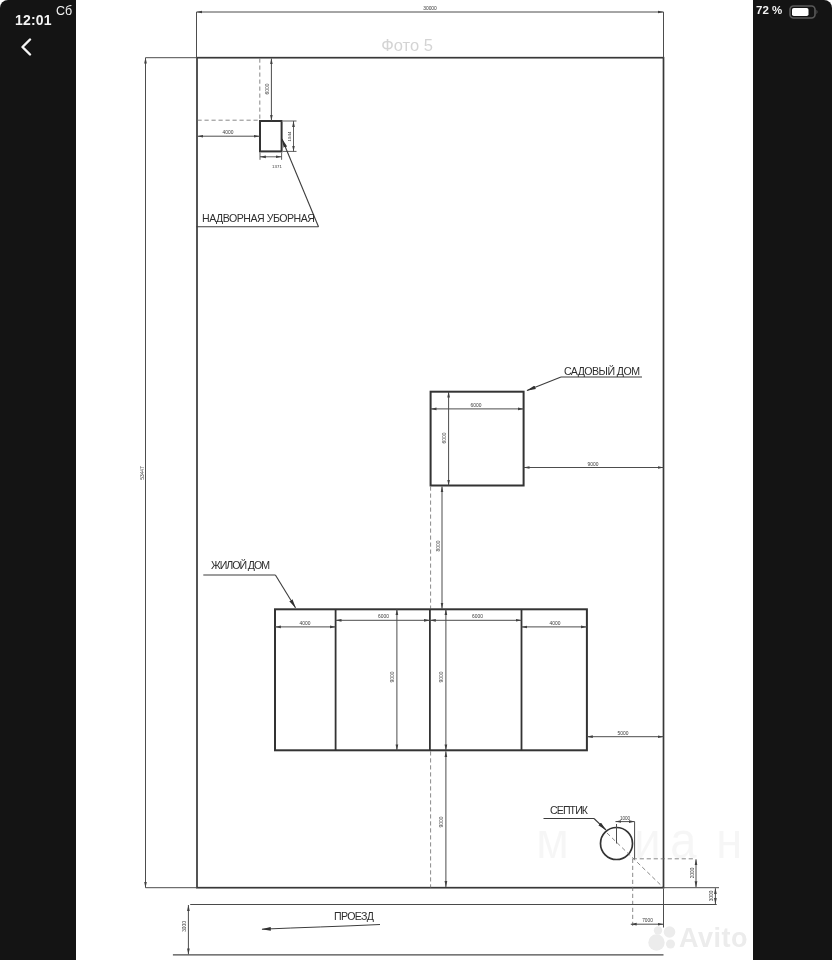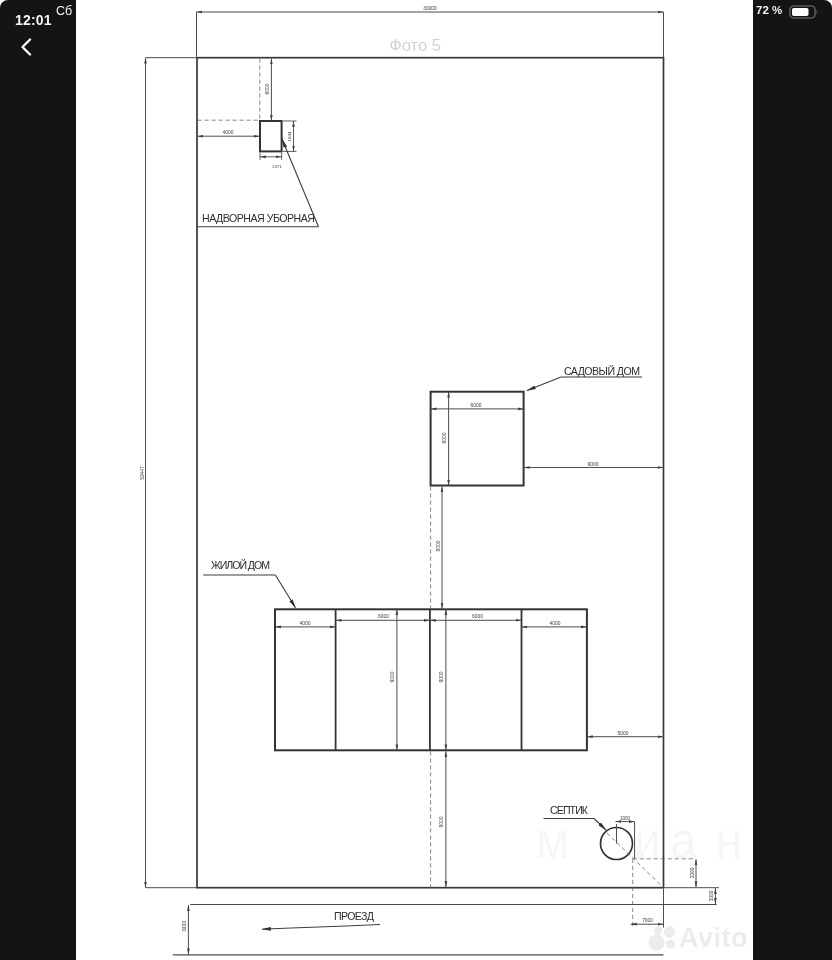--- a/index.html
+++ b/index.html
@@ -21,21 +21,21 @@
 <svg class="abs" style="left:789px;top:5px;" width="32" height="14" viewBox="0 0 32 14">
 <rect x="1" y="1" width="25" height="12" rx="3.5" fill="none" stroke="#5a5a5a" stroke-width="1.6"></rect>
 <rect x="3" y="3" width="16.5" height="8" rx="1.8" fill="#ffffff"></rect>
 <path d="M27.5 4.8 q2 2.2 0 4.4 z" fill="#5a5a5a"></path>
 </svg>
 
 <svg class="abs" style="left:18px;top:38px;" width="16" height="18" viewBox="0 0 16 18">
 <path d="M12 1.5 L4.5 9 L12 16.5" fill="none" stroke="#f5f5f5" stroke-width="2.4" stroke-linecap="round" stroke-linejoin="round"></path>
 </svg>
 
-<div class="abs" style="left:76px;top:37px;width:678px;text-align:center;color:#d4d4d4;font-size:16.5px;line-height:1;">Фото 5</div>
+<div class="abs" style="left:68px;top:37px;width:678px;text-align:center;color:#d4d4d4;font-size:16.5px;line-height:1;">Фото 5</div>
 
 <svg class="abs" style="left:0;top:0;filter:blur(0.28px);" width="832" height="960" viewBox="0 0 832 960">
 <defs>
 <marker id="ar" markerWidth="7" markerHeight="4" refX="5.9" refY="2" orient="auto-start-reverse" markerUnits="userSpaceOnUse">
 <path d="M6.1,2 L0,0.65 L0,3.35 Z" fill="#404040"></path>
 </marker>
 <marker id="arL" markerWidth="10" markerHeight="4.6" refX="8.8" refY="2.3" orient="auto-start-reverse" markerUnits="userSpaceOnUse">
 <path d="M9.4,2.3 L0,0.45 L0,4.15 Z" fill="#303030"></path>
 </marker>
 </defs>

